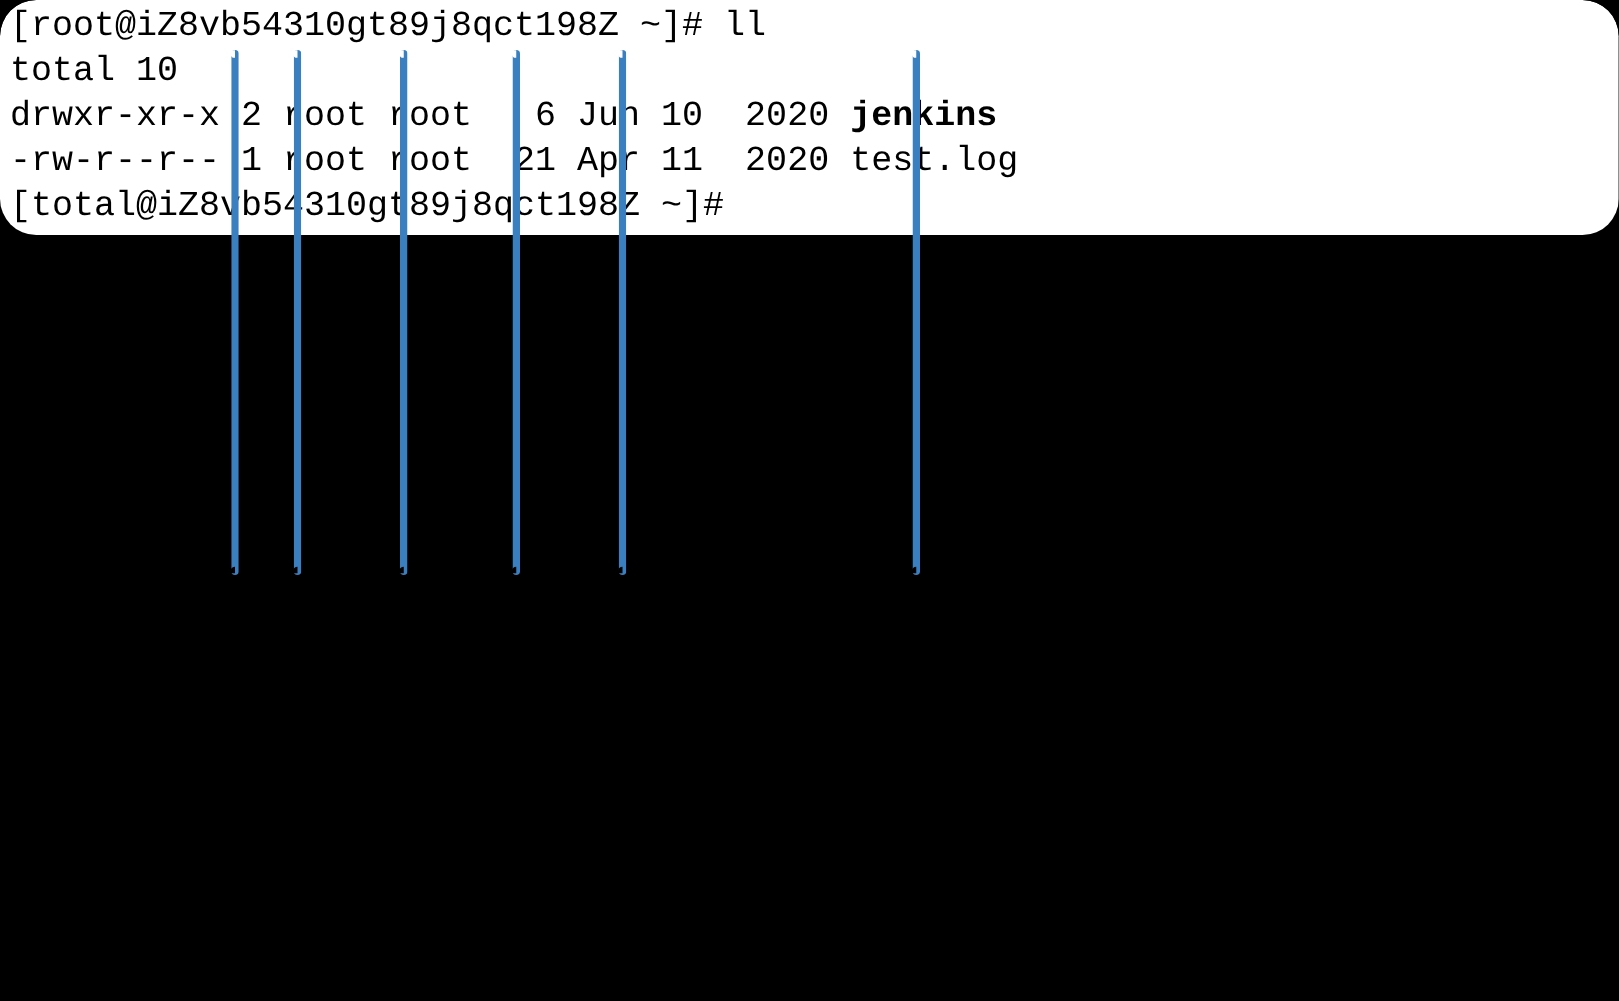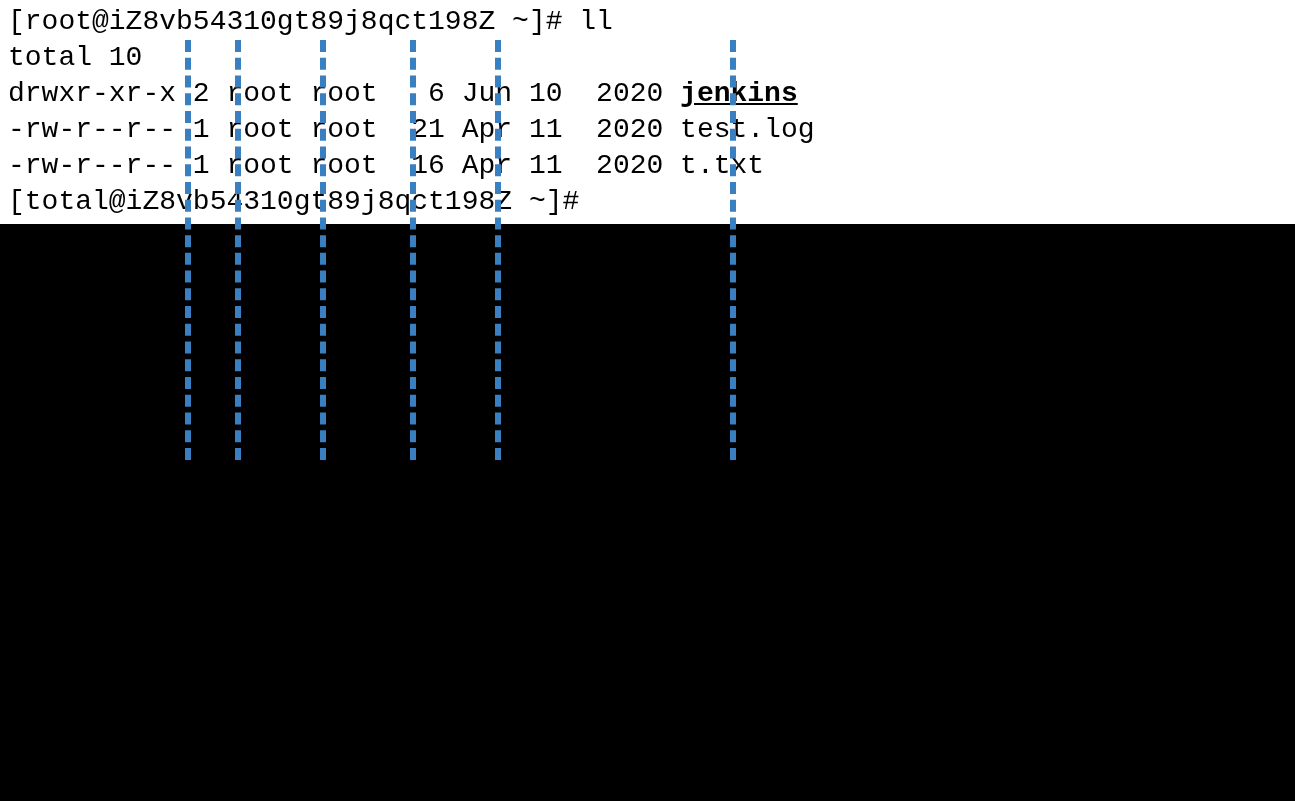--- a/index.html
+++ b/index.html
@@ -1,18 +1,19 @@
 <!DOCTYPE html>
 <html><head>
   <meta charset="utf-8">
   <style>
     * {
       margin: 0;
       padding: 0;
       box-sizing: border-box;
+      border-radius: 29px;
     }
     body {
       width: 1295px;
       height: 801px;
       background: #000000;
       font-family: "Courier New", monospace;
       font-size: 28px;
       line-height: 36px;
       position: relative;
       overflow: hidden;
@@ -23,21 +24,20 @@
       padding: 4px 8px;
       width: 100%;
       position: relative;
     }
     .line {
       white-space: pre;
       font-family: "Courier New", monospace;
     }
     .bold {
       font-weight: bold;
-      text-decoration: underline;
     }
     .dashed-lines {
       position: absolute;
       top: 0;
       left: 0;
       width: 100%;
       height: 100%;
       pointer-events: none;
     }
     .vline {
@@ -50,21 +50,20 @@
   </style>
 </head>
 <body>
 
 <div class="terminal-area">
   <div class="line">[root@iZ8vb54310gt89j8qct198Z ~]# ll</div>
   <div class="line">total 10</div>
   <div id="rows">
       <div class="line">drwxr-xr-x 2 root root   6 Jun 10  2020 <span class="bold">jenkins</span></div>
       <div class="line">-rw-r--r-- 1 root root  21 Apr 11  2020 test.log</div>
-      <div class="line">-rw-r--r-- 1 root root  16 Apr 11  2020 t.txt</div>
     </div>
   <div class="line">[total@iZ8vb54310gt89j8qct198Z ~]# </div>
 </div>
 
 <div class="dashed-lines" id="dividers">
     <div class="vline" style="left: 185px;"></div>
     <div class="vline" style="left: 235px;"></div>
     <div class="vline" style="left: 320px;"></div>
     <div class="vline" style="left: 410px;"></div>
     <div class="vline" style="left: 495px;"></div>

